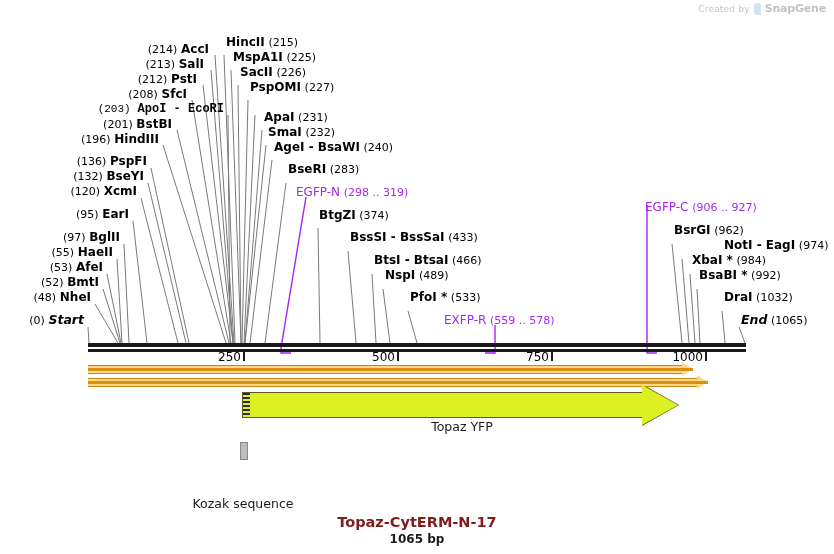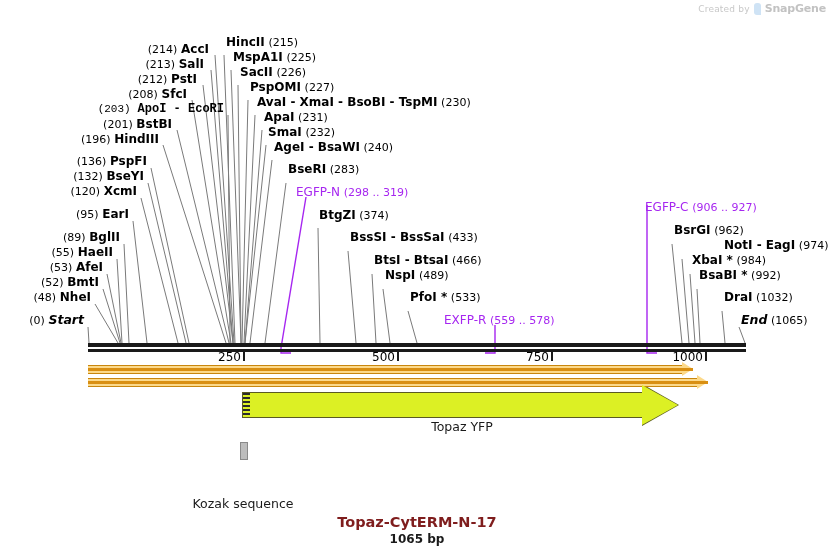--- a/index.html
+++ b/index.html
@@ -172,21 +172,21 @@
     <span class="nm">BseYI</span></div>
   <div class="lbl right" style="left:137px;top:185px;">
     <span class="pos">(120)</span>
     <span class="nm">XcmI</span></div>
 
   <div class="lbl right" style="left:129px;top:208px;">
     <span class="pos">(95)</span>
     <span class="nm">EarI</span></div>
 
   <div class="lbl right" style="left:120px;top:231px;">
-    <span class="pos">(89)</span>
+    <span class="pos">(97)</span>
     <span class="nm">BglII</span></div>
   <div class="lbl right" style="left:113px;top:246px;">
     <span class="pos">(55)</span>
     <span class="nm">HaeII</span></div>
   <div class="lbl right" style="left:103px;top:261px;">
     <span class="pos">(53)</span>
     <span class="nm">AfeI</span></div>
   <div class="lbl right" style="left:99px;top:276px;">
     <span class="pos">(52)</span>
     <span class="nm">BmtI</span></div>
@@ -203,23 +203,20 @@
     <span class="pos">(215)</span></div>
   <div class="lbl" style="left:233px;top:51px;">
     <span class="nm">MspA1I</span>
     <span class="pos">(225)</span></div>
   <div class="lbl" style="left:240px;top:66px;">
     <span class="nm">SacII</span>
     <span class="pos">(226)</span></div>
   <div class="lbl" style="left:250px;top:81px;">
     <span class="nm">PspOMI</span>
     <span class="pos">(227)</span></div>
-  <div class="lbl" style="left:257px;top:96px;">
-    <span class="nm">AvaI - XmaI - BsoBI - TspMI</span>
-    <span class="pos">(230)</span></div>
   <div class="lbl" style="left:264px;top:111px;">
     <span class="nm">ApaI</span>
     <span class="pos">(231)</span></div>
   <div class="lbl" style="left:268px;top:126px;">
     <span class="nm">SmaI</span>
     <span class="pos">(232)</span></div>
   <div class="lbl" style="left:274px;top:141px;">
     <span class="nm">AgeI - BsaWI</span>
     <span class="pos">(240)</span></div>
 

